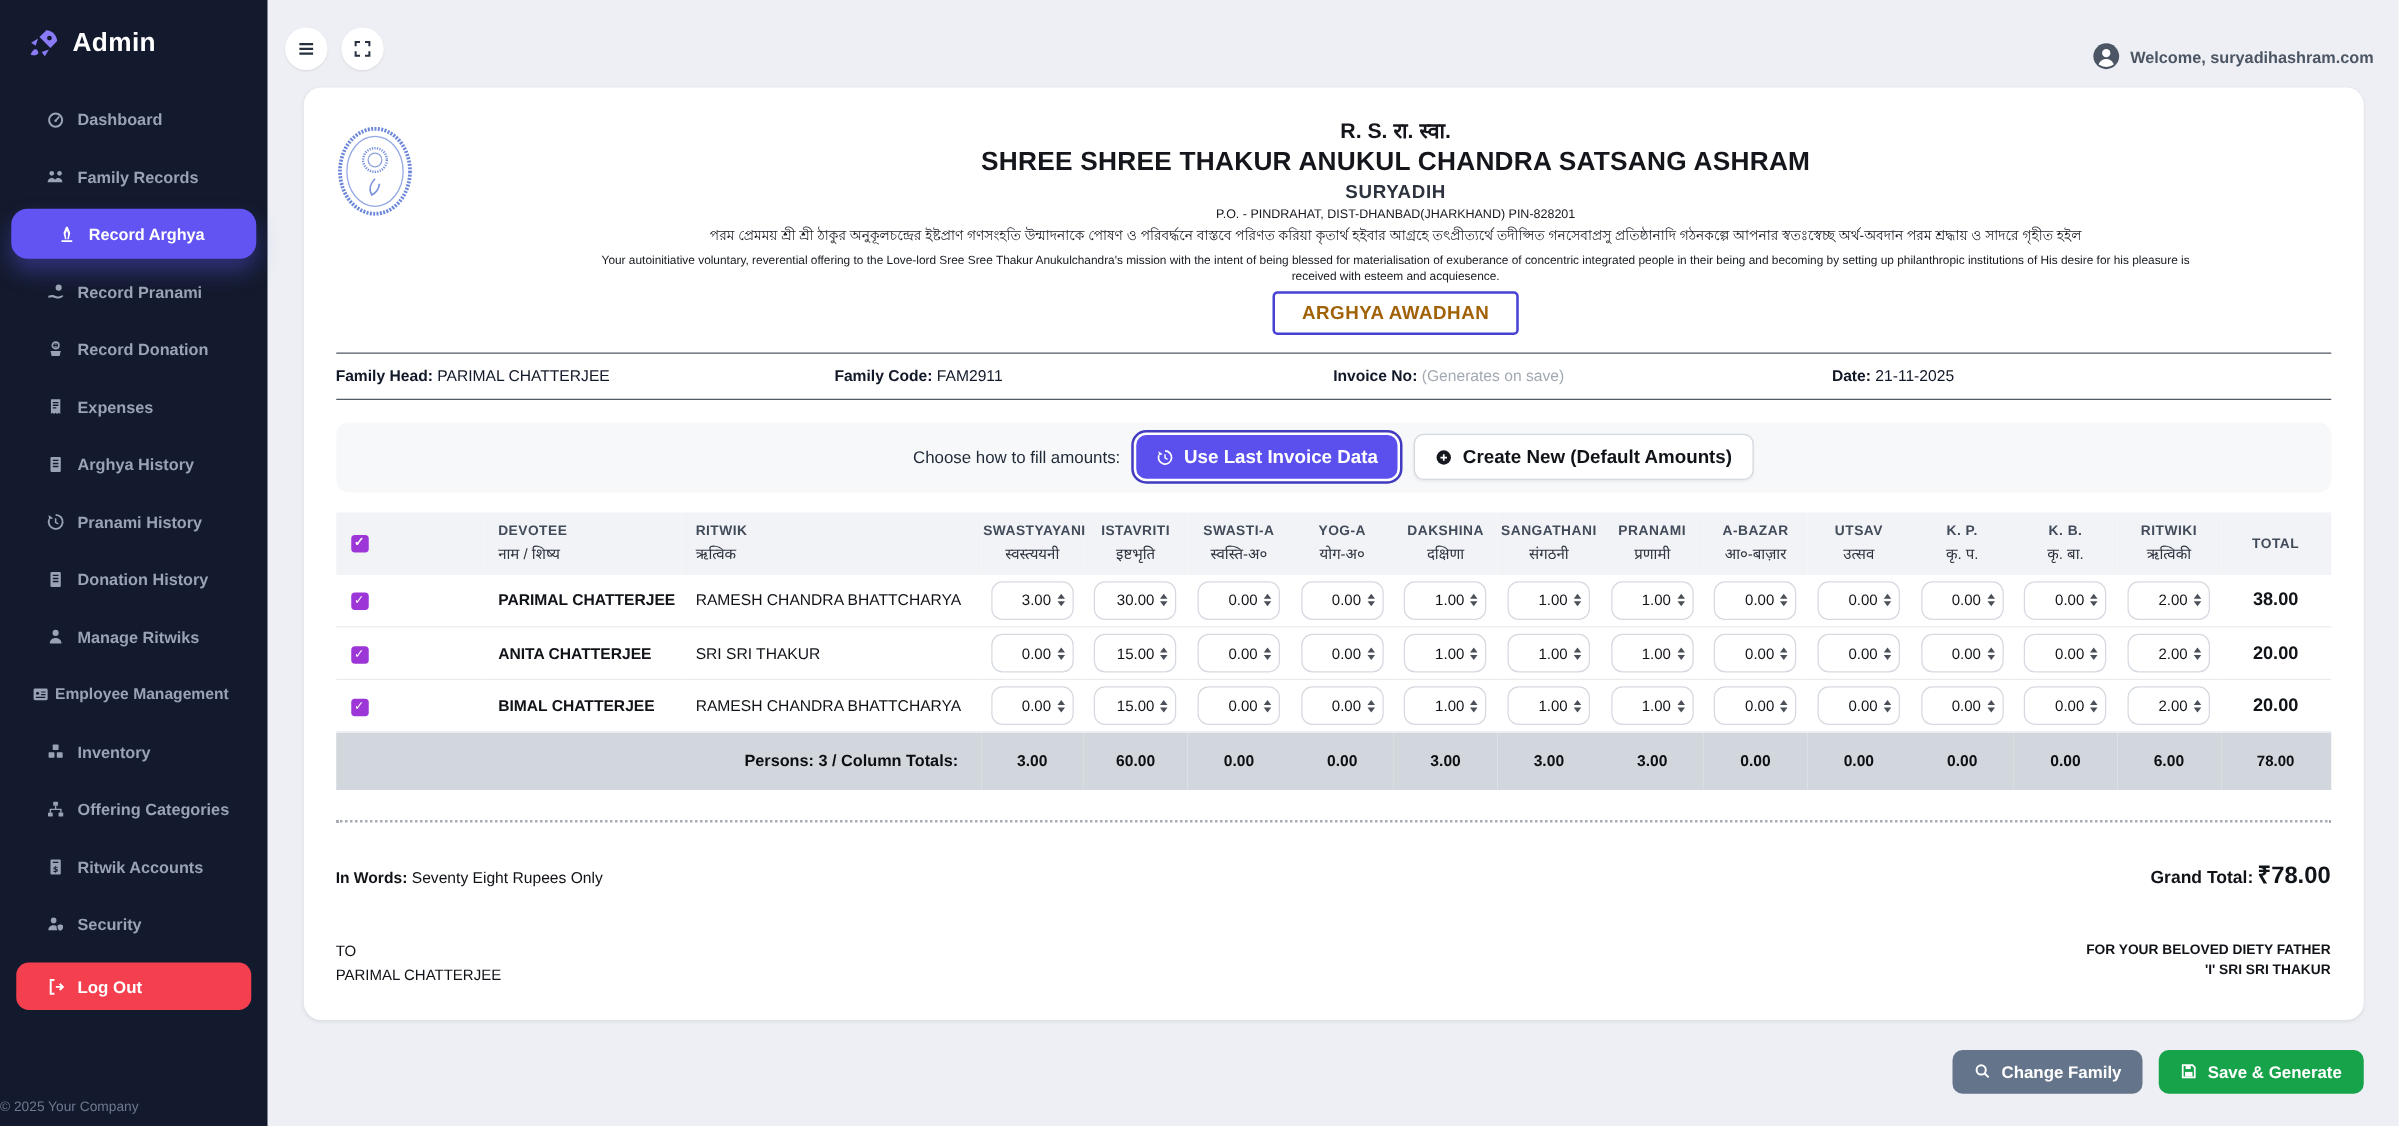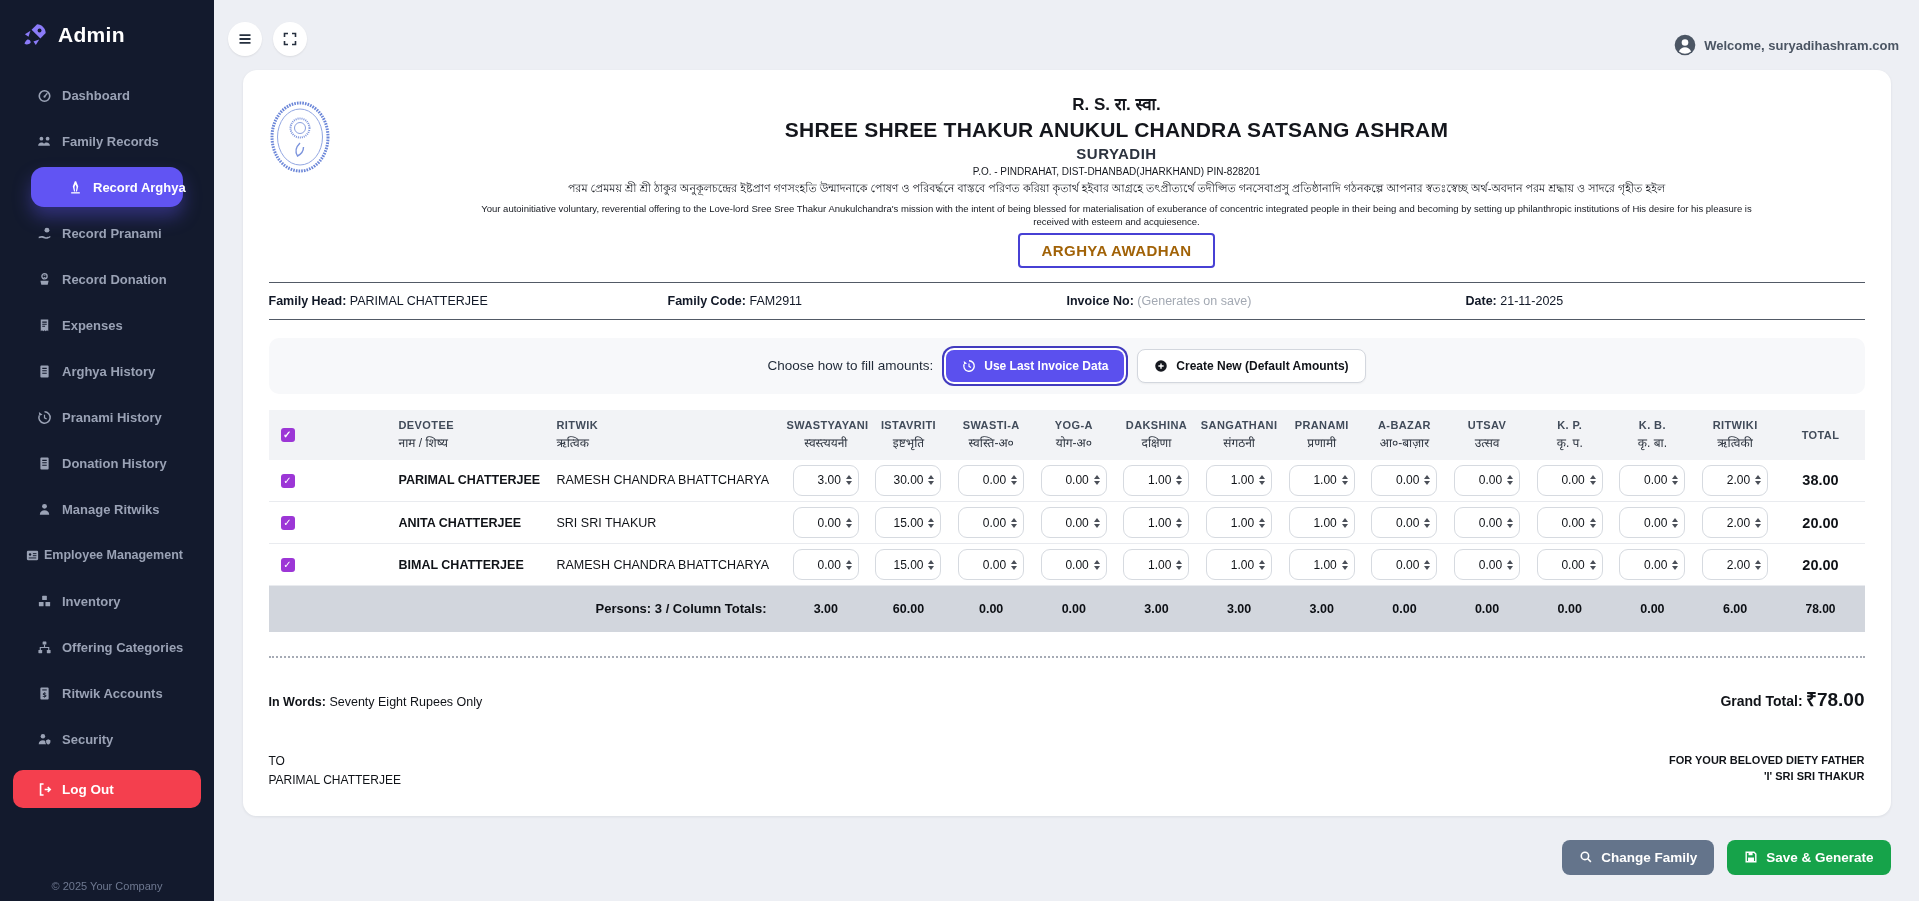--- a/index.html
+++ b/index.html
@@ -11,23 +11,23 @@
   .sidebar { width:214px; flex-shrink:0; background:#131a2d; color:#9aa2b5; display:flex; flex-direction:column; position:relative; }
   .brand { display:flex; align-items:center; gap:10px; padding:22px 18px 24px 22px; }
   .brand-icon { width:26px; height:26px; color:#8b7bf8; display:flex; }
   .brand-icon svg { width:26px; height:26px; }
   .brand-name { color:#ffffff; font-size:21px; font-weight:bold; letter-spacing:.3px; }
   .nav { display:flex; flex-direction:column; }
   .nav-item { display:flex; align-items:center; gap:10px; height:46px; padding:0 8px 0 36px; font-size:13px; font-weight:bold; color:#9aa2b5; cursor:pointer; white-space:nowrap; }
   .nav-item:nth-child(11) { padding-left:24px; font-size:12.5px; gap:4px; }
   .nav-ic { width:16px; height:16px; display:flex; align-items:center; justify-content:center; flex-shrink:0; }
   .nav-ic svg { width:15px; height:15px; }
-  .nav-item.active { background:#6154f3; color:#fff; border-radius:13px; margin:3px 31px; height:40px; box-shadow:0 10px 18px rgba(97,84,243,.38); }
+  .nav-item.active { background:#6154f3; color:#fff; border-radius:13px; margin:3px 9px; height:40px; box-shadow:0 10px 18px rgba(97,84,243,.38); }
   .logout { margin:8px 13px 0; background:#f43f4e; border-radius:10px; height:38px; display:flex; align-items:center; gap:10px; padding-left:23px; color:#fff; font-weight:bold; font-size:13.5px; cursor:pointer; }
-  .copyright { position:absolute; bottom:9px; width:100%; text-align:center; font-size:11px; color:#6e7890; }
+  .copyright { position:absolute; bottom:9px; width:100%; font-size:11px; color:#6e7890; }
 
   
   .main { flex:1; display:flex; flex-direction:column; }
   .topbar { height:56px; display:flex; align-items:flex-end; gap:11px; padding:0 20px 0 14px; }
   .round-btn { width:34px; height:34px; border-radius:50%; background:#fff; display:flex; align-items:center; justify-content:center; color:#26303f; box-shadow:0 1px 2px rgba(0,0,0,.08); cursor:pointer; }
   .round-btn svg { width:16px; height:16px; }
   .welcome { margin-left:auto; display:flex; align-items:center; gap:8px; color:#4b5563; font-weight:bold; font-size:13px; }
   .welcome .avatar { width:22px; height:22px; color:#4b5563; display:flex; }
 
   
@@ -46,21 +46,21 @@
   .lh-english { font-size:9.5px; line-height:1.4; margin:3px auto 0; max-width:1290px; color:#15181f; }
   .lh-badge { display:inline-block; margin-top:4px; border:2px solid #4740d4; color:#a16207; font-weight:bold; font-size:15px; padding:7px 22px; border-radius:4px; letter-spacing:.4px; background:#fff; cursor:default; }
 
   .meta { display:flex; border-top:1.6px solid #525a66; border-bottom:1.6px solid #525a66; margin-top:14px; padding:11px 0; font-size:12.5px; color:#111827; }
   .meta > div { width:25%; }
   .meta b { font-weight:bold; }
   .meta .placeholder { color:#a3a9b3; }
 
   .fill-panel { margin-top:18px; background:#f7f8fa; border-radius:10px; height:56px; display:flex; align-items:center; justify-content:center; gap:13px; }
   .fill-label { font-size:13.5px; color:#1f2937; }
-  .btn { display:inline-flex; align-items:center; gap:8px; border-radius:8px; font-weight:bold; font-size:12px; cursor:pointer; border:none; font-family:inherit; }
+  .btn { display:inline-flex; align-items:center; gap:8px; border-radius:8px; font-weight:bold; font-size:15px; cursor:pointer; border:none; font-family:inherit; }
   .btn svg { width:14px; height:14px; }
   .btn-primary { background:#5b50ee; color:#fff; padding:9px 16px; box-shadow:0 0 0 2px #ffffff, 0 0 0 4px #423bbf; }
   .btn-outline { background:#fff; color:#101318; padding:9px 16px; border:1px solid #d3d7de; box-shadow:0 1px 2px rgba(0,0,0,.05); }
 
   
   table.arghya { width:100%; border-collapse:collapse; margin-top:16px; table-layout:fixed; }
   thead th { background:#f2f3f6; font-size:11px; color:#414b5a; font-weight:bold; letter-spacing:.4px; padding:9px 2px; text-align:center; vertical-align:middle; }
   thead th .hi { display:block; font-size:12px; font-weight:normal; color:#2e3540; margin-top:3px; letter-spacing:0; }
   th.check, td.check { text-align:left; padding-left:12px; }
   th.col-devotee, th.col-ritwik { text-align:left; padding-left:12px; }

